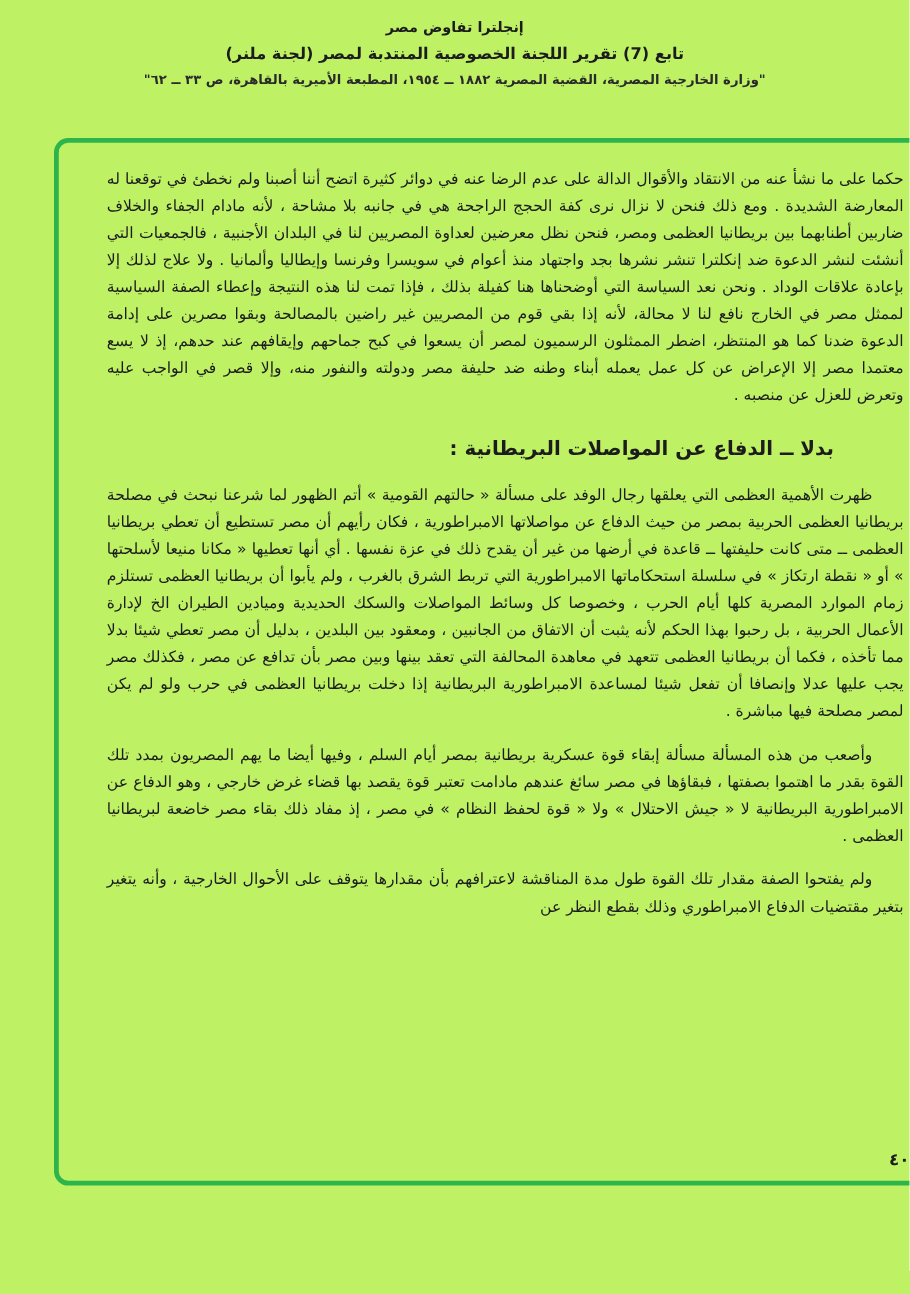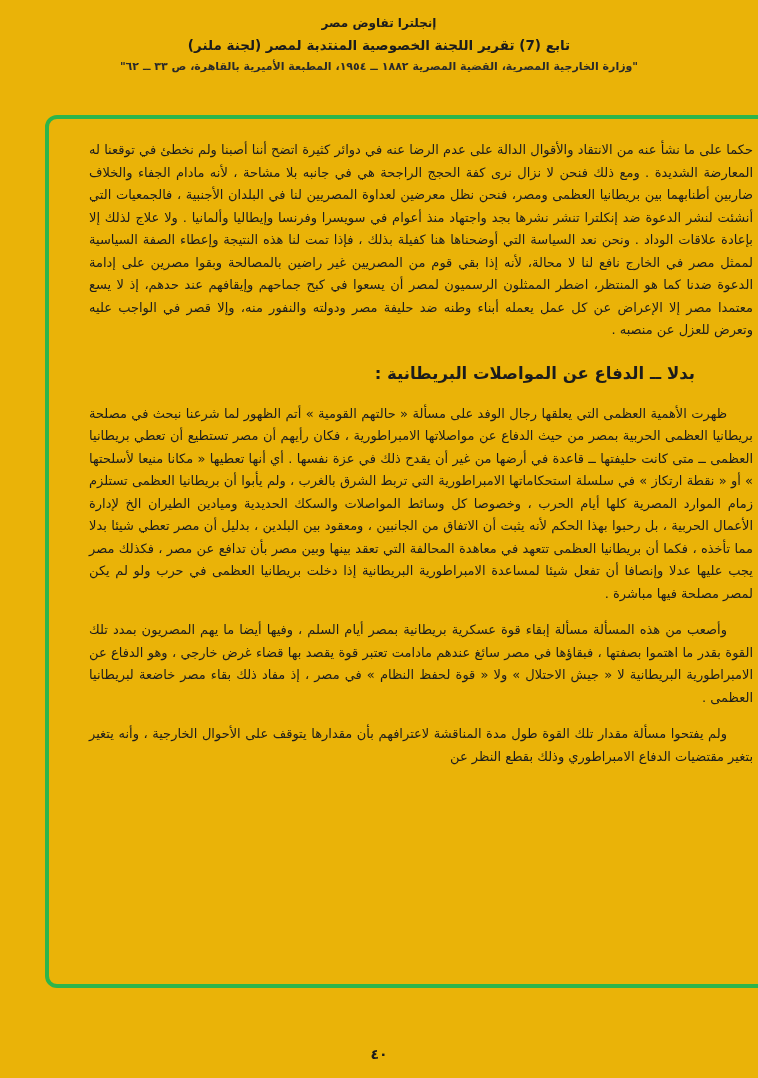--- a/index.html
+++ b/index.html
@@ -4,21 +4,21 @@
 <style>
   html, body {
     margin: 0;
     padding: 0;
     background: #ffffff;
   }
   .page {
     position: relative;
     width: 758px;
     height: 1078px;
-    background: #eab308;
+    background: #bef264;
     font-family: "DejaVu Sans", sans-serif;
     color: #1c1c1c;
     overflow: hidden;
     box-sizing: border-box;
   }
   .doc-header {
     padding-top: 16px;
     text-align: center;
     direction: rtl;
   }
@@ -66,22 +66,22 @@
     font-weight: bold;
     margin: 22px 0 20px 0;
     padding-right: 58px;
     text-align: right;
     letter-spacing: 0.5px;
   }
   .page-footer {
     position: absolute;
     left: 0;
     right: 0;
-    top: 1044px;
-    text-align: center;
+    top: 956px;
+    text-align: right;
   }
   .page-number {
     font-size: 14px;
     font-weight: bold;
     color: #1c1c1c;
   }
 </style>
 </head>
 <body>
 
@@ -91,20 +91,20 @@
     <div class="h-line1">إنجلترا تفاوض مصر</div>
     <div class="h-line2">تابع (7) تقرير اللجنة الخصوصية المنتدبة لمصر (لجنة ملنر)</div>
     <div class="h-line3">"وزارة الخارجية المصرية، القضية المصرية ١٨٨٢ ــ ١٩٥٤، المطبعة الأميرية بالقاهرة، ص ٣٣ ــ ٦٢"</div>
   </header>
 
   <div class="green-box" style="border-color: rgb(45, 181, 75);">
     <p class="para-1">حكما على ما نشأ عنه من الانتقاد والأقوال الدالة على عدم الرضا عنه في دوائر كثيرة اتضح أننا أصبنا ولم نخطئ في توقعنا له المعارضة الشديدة . ومع ذلك فنحن لا نزال نرى كفة الحجج الراجحة هي في جانبه بلا مشاحة ، لأنه مادام الجفاء والخلاف ضاربين أطنابهما بين بريطانيا العظمى ومصر، فنحن نظل معرضين لعداوة المصريين لنا في البلدان الأجنبية ، فالجمعيات التي أنشئت لنشر الدعوة ضد إنكلترا تنشر نشرها بجد واجتهاد منذ أعوام في سويسرا وفرنسا وإيطاليا وألمانيا . ولا علاج لذلك إلا بإعادة علاقات الوداد . ونحن نعد السياسة التي أوضحناها هنا كفيلة بذلك ، فإذا تمت لنا هذه النتيجة وإعطاء الصفة السياسية لممثل مصر في الخارج نافع لنا لا محالة، لأنه إذا بقي قوم من المصريين غير راضين بالمصالحة وبقوا مصرين على إدامة الدعوة ضدنا كما هو المنتظر، اضطر الممثلون الرسميون لمصر أن يسعوا في كبح جماحهم وإيقافهم عند حدهم، إذ لا يسع معتمدا مصر إلا الإعراض عن كل عمل يعمله أبناء وطنه ضد حليفة مصر ودولته والنفور منه، وإلا قصر في الواجب عليه وتعرض للعزل عن منصبه .</p>
     <h2 class="section-heading">بدلا ــ الدفاع عن المواصلات البريطانية :</h2>
     <p class="para-2">ظهرت الأهمية العظمى التي يعلقها رجال الوفد على مسألة « حالتهم القومية » أتم الظهور لما شرعنا نبحث في مصلحة بريطانيا العظمى الحربية بمصر من حيث الدفاع عن مواصلاتها الامبراطورية ، فكان رأيهم أن مصر تستطيع أن تعطي بريطانيا العظمى ــ متى كانت حليفتها ــ قاعدة في أرضها من غير أن يقدح ذلك في عزة نفسها . أي أنها تعطيها « مكانا منيعا لأسلحتها » أو « نقطة ارتكاز » في سلسلة استحكاماتها الامبراطورية التي تربط الشرق بالغرب ، ولم يأبوا أن بريطانيا العظمى تستلزم زمام الموارد المصرية كلها أيام الحرب ، وخصوصا كل وسائط المواصلات والسكك الحديدية وميادين الطيران الخ لإدارة الأعمال الحربية ، بل رحبوا بهذا الحكم لأنه يثبت أن الاتفاق من الجانبين ، ومعقود بين البلدين ، بدليل أن مصر تعطي شيئا بدلا مما تأخذه ، فكما أن بريطانيا العظمى تتعهد في معاهدة المحالفة التي تعقد بينها وبين مصر بأن تدافع عن مصر ، فكذلك مصر يجب عليها عدلا وإنصافا أن تفعل شيئا لمساعدة الامبراطورية البريطانية إذا دخلت بريطانيا العظمى في حرب ولو لم يكن لمصر مصلحة فيها مباشرة .</p>
     <p class="para-3">وأصعب من هذه المسألة مسألة إبقاء قوة عسكرية بريطانية بمصر أيام السلم ، وفيها أيضا ما يهم المصريون بمدد تلك القوة بقدر ما اهتموا بصفتها ، فبقاؤها في مصر سائغ عندهم مادامت تعتبر قوة يقصد بها قضاء غرض خارجي ، وهو الدفاع عن الامبراطورية البريطانية لا « جيش الاحتلال » ولا « قوة لحفظ النظام » في مصر ، إذ مفاد ذلك بقاء مصر خاضعة لبريطانيا العظمى .</p>
-    <p class="para-4">ولم يفتحوا مسألة مقدار تلك القوة طول مدة المناقشة لاعترافهم بأن مقدارها يتوقف على الأحوال الخارجية ، وأنه يتغير بتغير مقتضيات الدفاع الامبراطوري وذلك بقطع النظر عن</p>
+    <p class="para-4">ولم يفتحوا الصفة مقدار تلك القوة طول مدة المناقشة لاعترافهم بأن مقدارها يتوقف على الأحوال الخارجية ، وأنه يتغير بتغير مقتضيات الدفاع الامبراطوري وذلك بقطع النظر عن</p>
   </div>
 
   <footer class="page-footer">
     <span class="page-number">٤٠</span>
   </footer>
 
 </div>
 
 </body></html>

